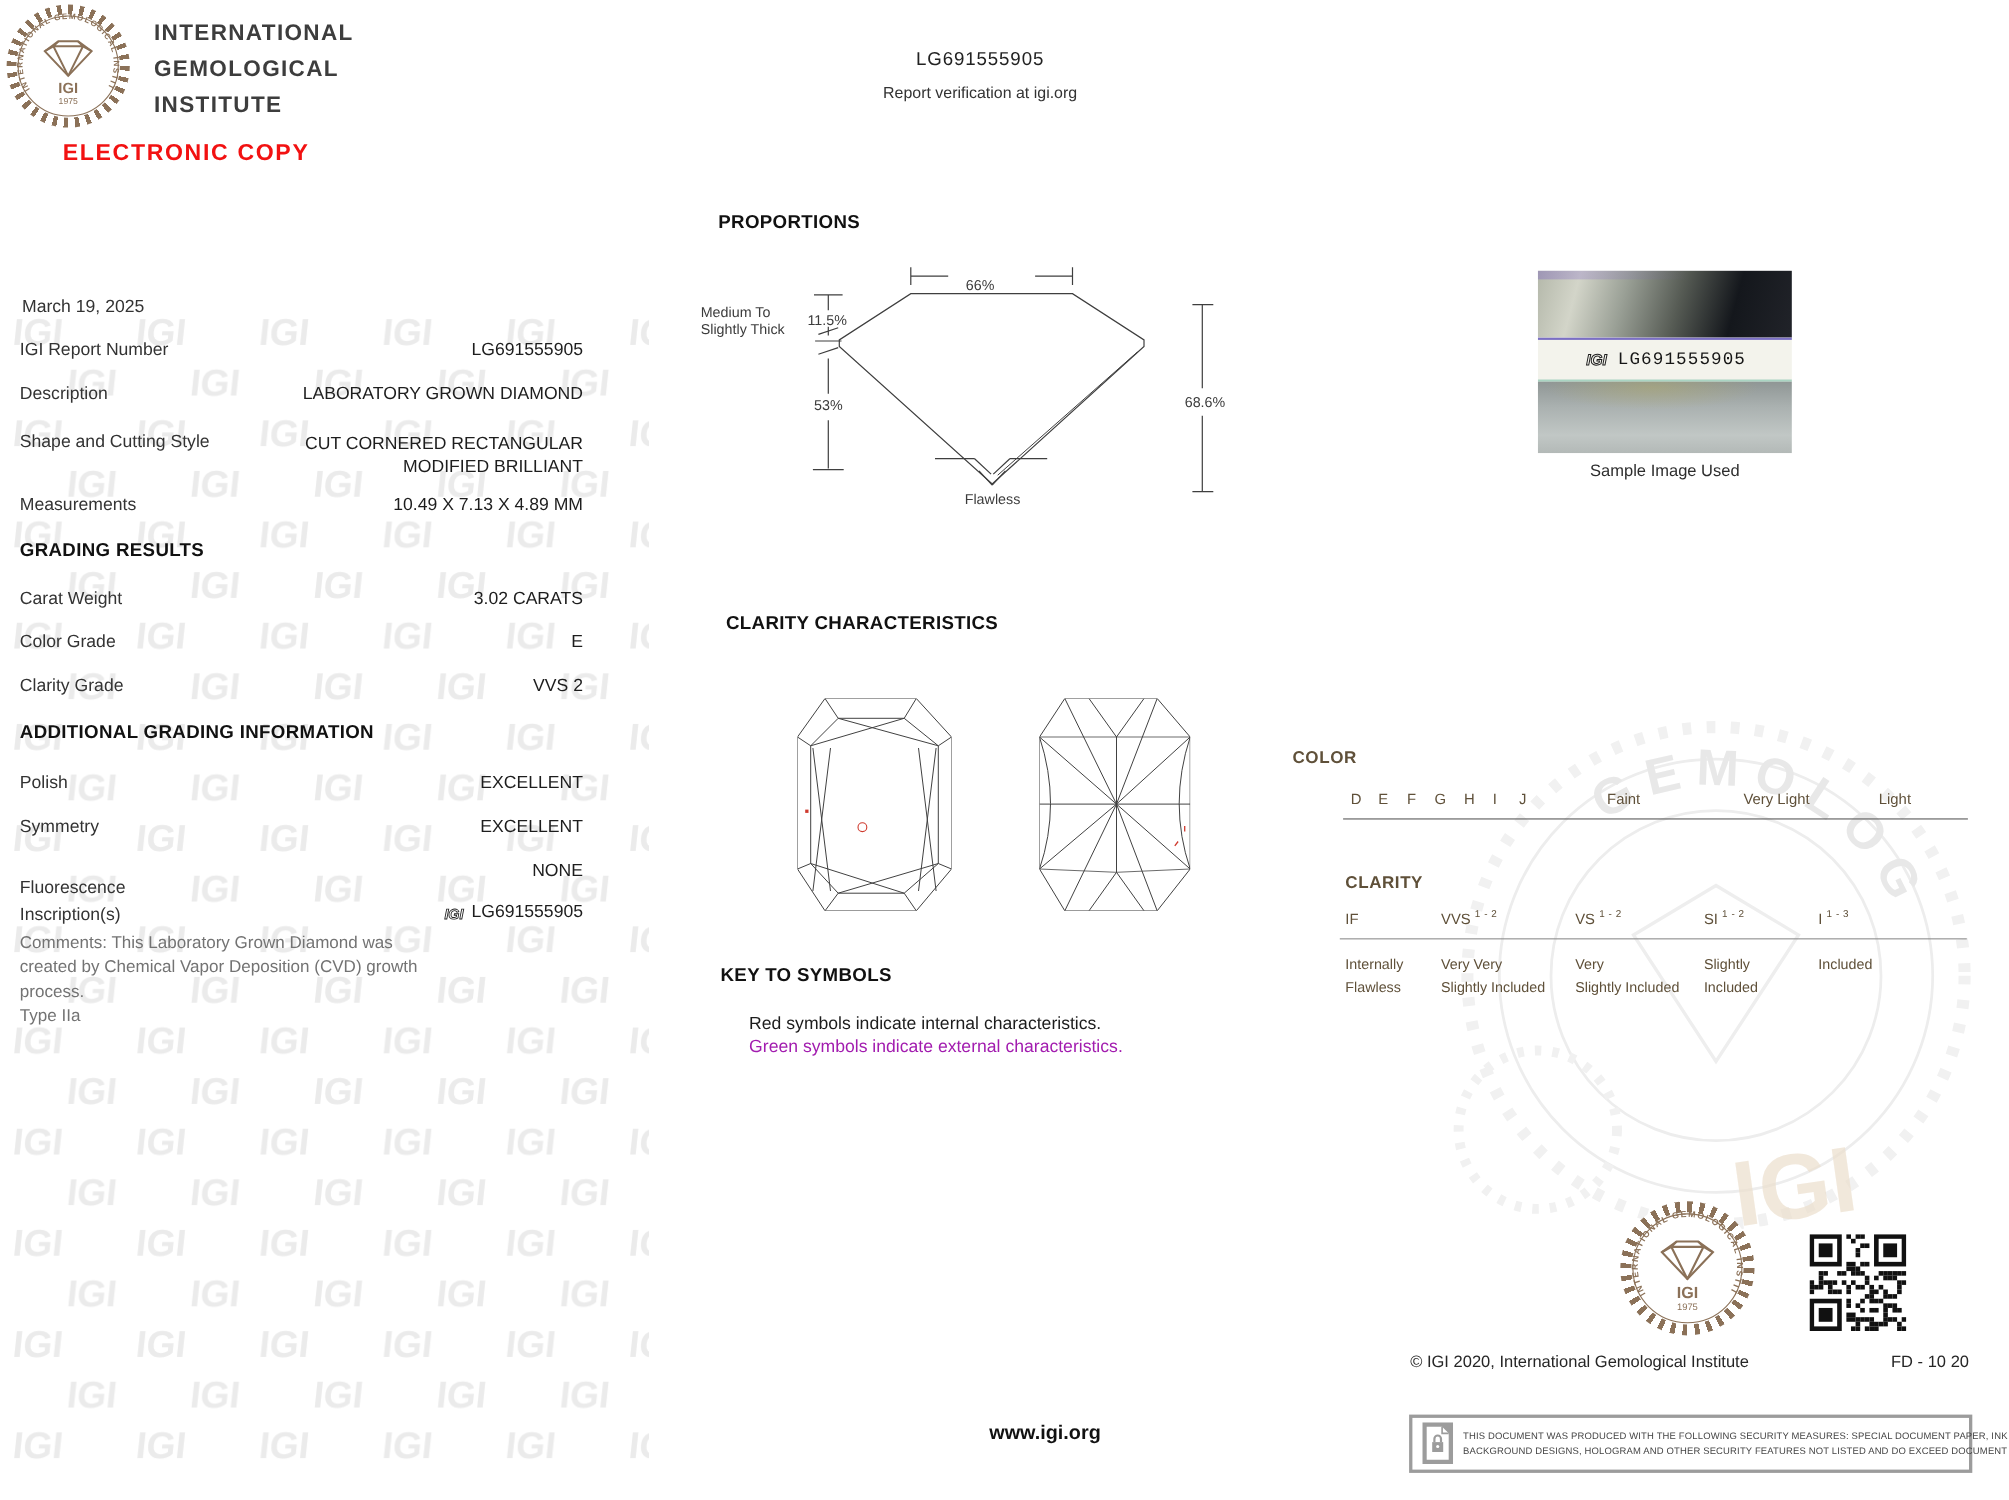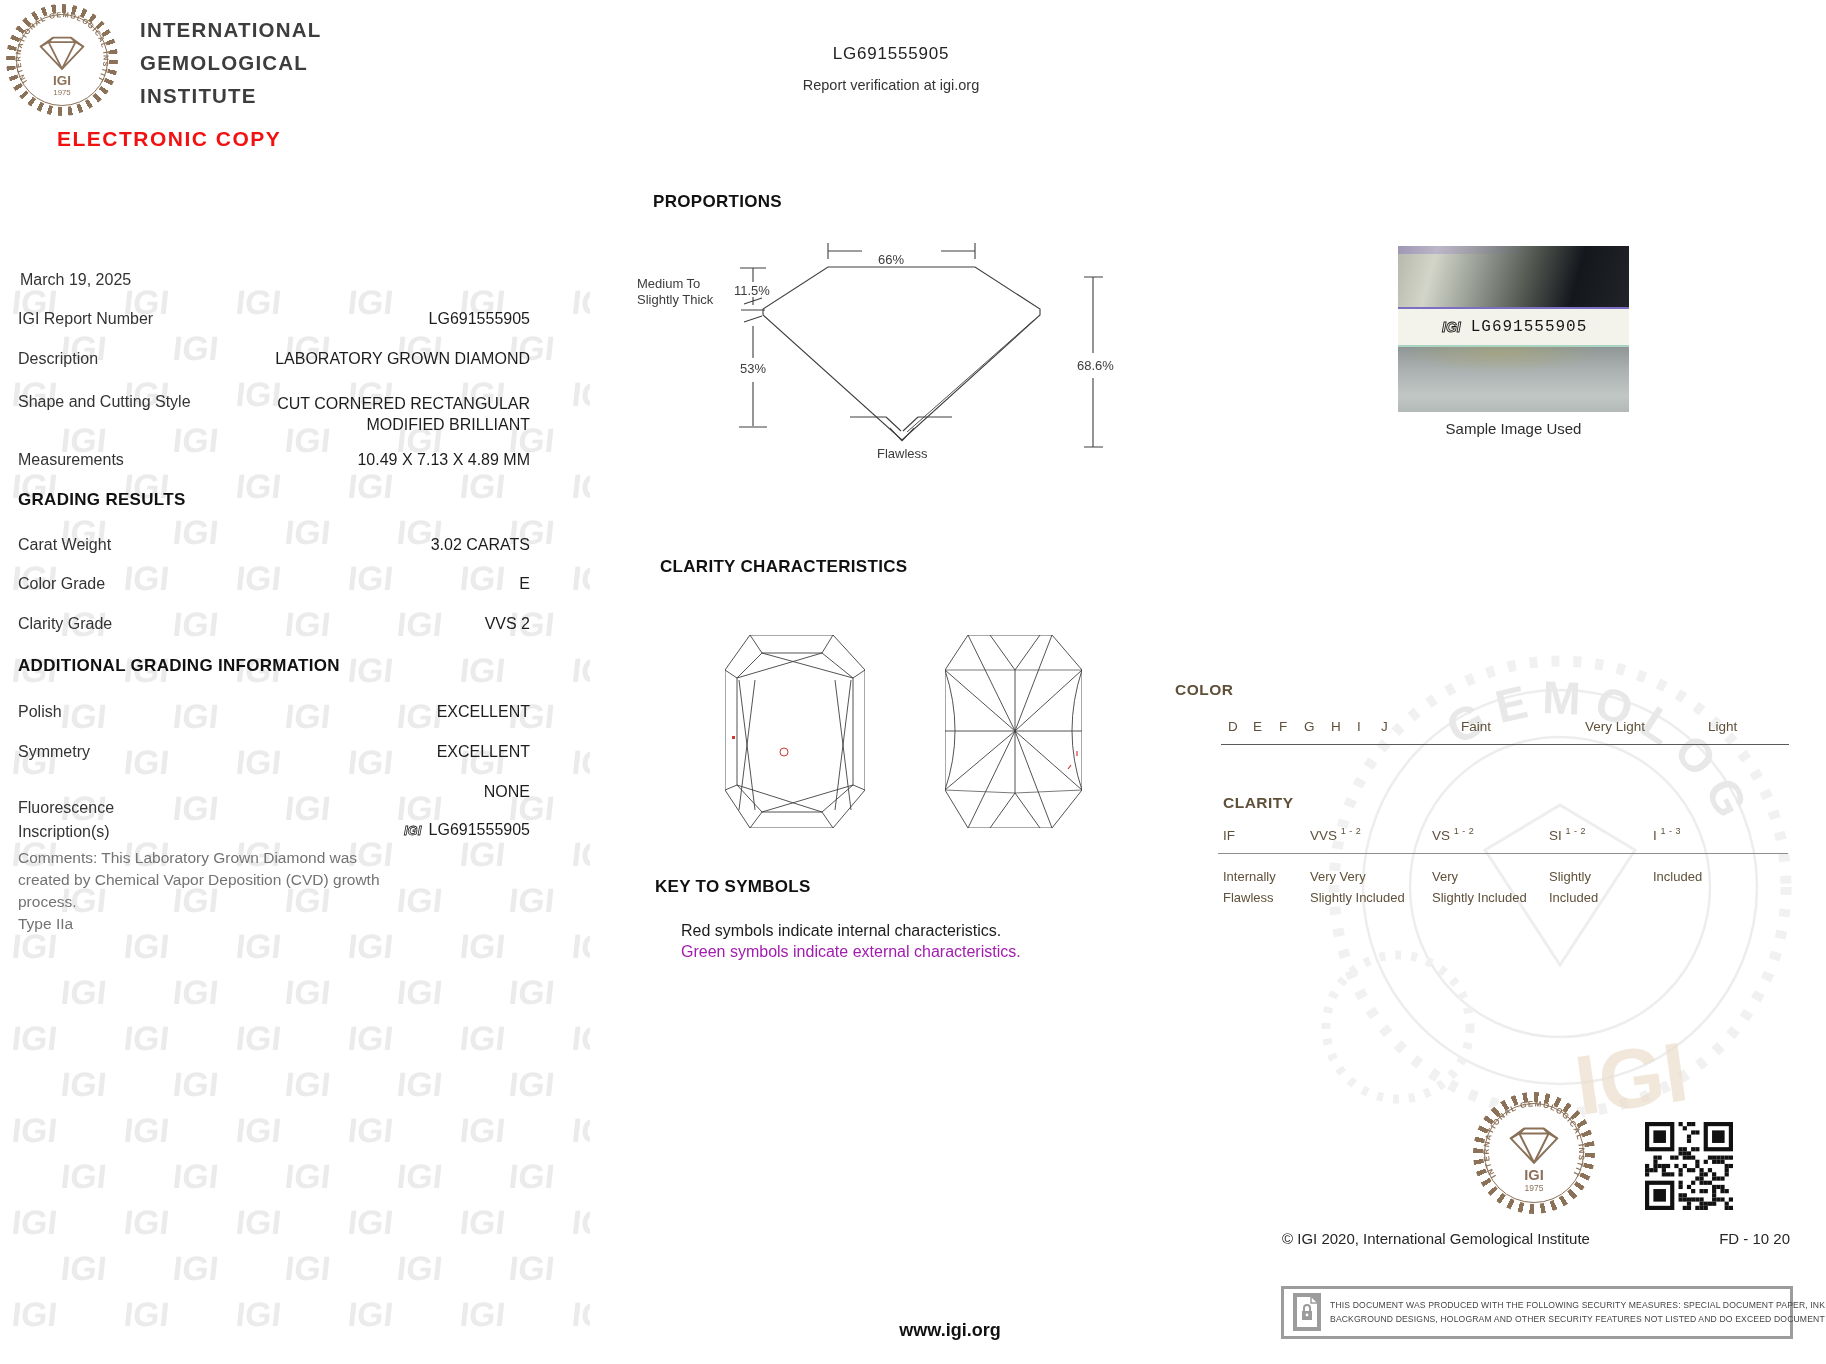--- a/index.html
+++ b/index.html
@@ -401,21 +401,21 @@
         <rect x="58" y="2" width="24" height="24" fill="none" stroke="#111" stroke-width="4"></rect>
         <rect x="64" y="8" width="12" height="12"></rect>
         <rect x="2" y="58" width="24" height="24" fill="none" stroke="#111" stroke-width="4"></rect>
         <rect x="8" y="64" width="12" height="12"></rect>
       </g>
   </svg>
 
   <div class="abs" style="left:1282px;top:1230px;font-size:15px;color:#262626;">© IGI 2020, International Gemological Institute</div>
   <div class="abs" style="left:1690px;top:1230px;width:100px;text-align:right;font-size:15px;color:#262626;">FD - 10 20</div>
 
-  <div class="abs b" style="left:850px;top:1292px;width:200px;text-align:center;font-size:18px;color:#111;margin-top:28px;">www.igi.org</div>
+  <div class="abs b" style="left:850px;top:1292px;width:200px;text-align:center;font-size:18px;color:#111;">www.igi.org</div>
 
   <div class="security-box">
     <svg width="28" height="38" viewBox="0 0 28 38" style="position:absolute;left:9px;top:4px;">
       <rect x="0" y="0" width="28" height="38" fill="#9c9c9c"></rect>
       <path d="M4,4 h14 l6,6 v24 h-20 z" fill="#fff"></path>
       <path d="M18,4 v6 h6" fill="none" stroke="#9c9c9c" stroke-width="1.5"></path>
       <rect x="9" y="18" width="10" height="9" fill="#9c9c9c"></rect>
       <path d="M11,18 v-3 a3,3 0 0 1 6,0 v3" fill="none" stroke="#9c9c9c" stroke-width="2"></path>
       <circle cx="14" cy="22" r="1.4" fill="#fff"></circle>
     </svg>

